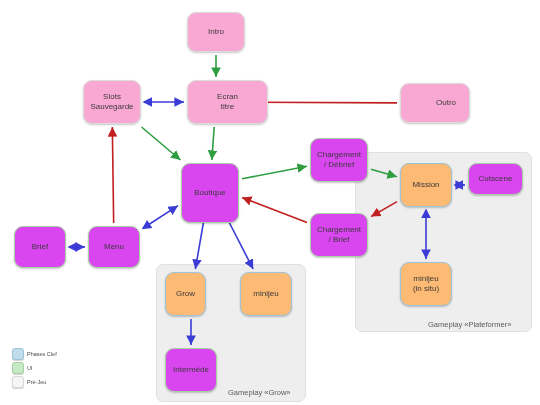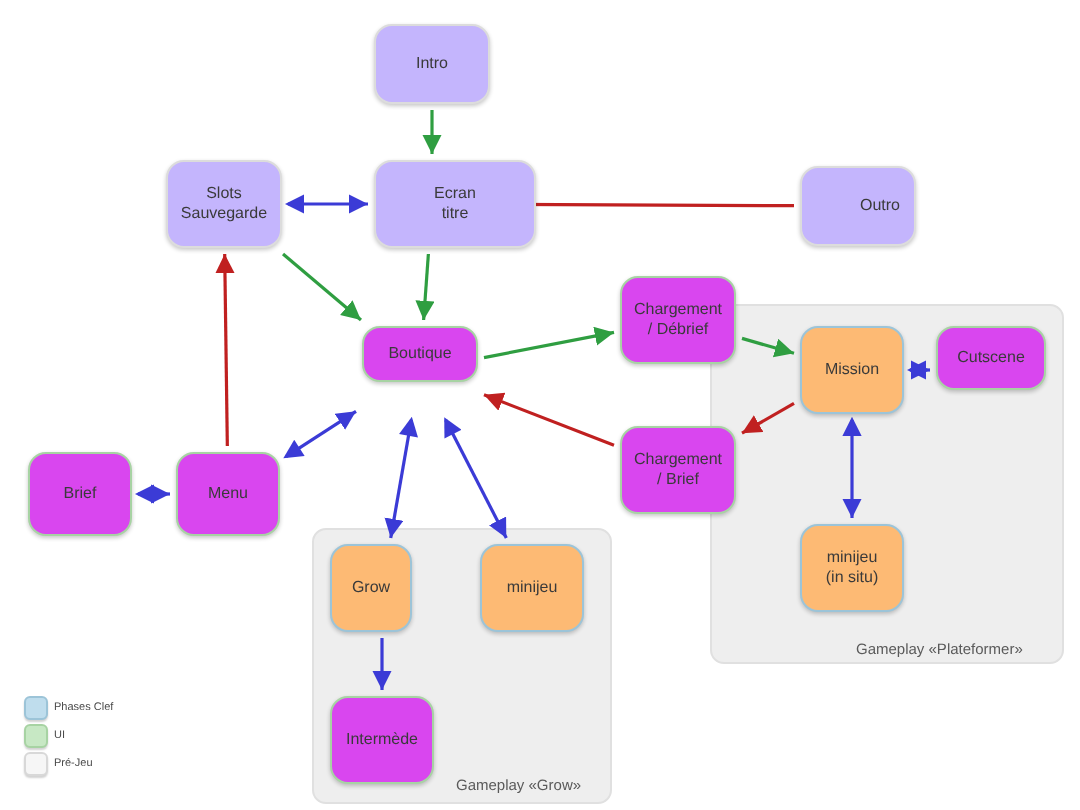--- a/index.html
+++ b/index.html
@@ -34,21 +34,21 @@
     text-align:center;
     font-size:8px;
     line-height:1.25;
     color:#3a3a3a;
     box-shadow:0 1px 2px rgba(0,0,0,0.22);
     box-sizing:border-box;
   }
   .node span{display:block;padding:0 2px;}
   .n-blue{background:#fdba74;border:1px solid #9cc4d8;}
   .n-green{background:#d946ef;border:1px solid #a7d3a3;}
-  .n-white{background:#c4b5fd;border:1px solid #dcdcdc;}
+  .n-white{background:#f9a8d4;border:1px solid #dcdcdc;}
 
   #legend{position:absolute;left:12px;top:347px;}
   .leg-row{display:flex;align-items:center;height:14px;}
   .leg-sw{
     width:10px;height:10px;border-radius:3px;margin-right:3px;
     box-shadow:0 1px 1px rgba(0,0,0,0.18);
   }
   .leg-blue{background:#bfdded;border:1px solid #9cc4d8;}
   .leg-green{background:#c7e8c4;border:1px solid #a7d3a3;}
   .leg-white{background:#f6f6f6;border:1px solid #d8d8d8;}
@@ -108,24 +108,24 @@
   <div id="nodes">
       <div class="node n-white" style="left: 187px; top: 12px; width: 58px; height: 40px;">
         <span>Intro</span>
       </div>
       <div class="node n-white" style="left: 83px; top: 80px; width: 58px; height: 44px;">
         <span>Slots<br>Sauvegarde</span>
       </div>
       <div class="node n-white" style="left: 187px; top: 80px; width: 81px; height: 44px;">
         <span>Ecran<br>titre</span>
       </div>
-      <div class="node n-white" style="left: 400px; top: 83px; width: 58px; height: 40px; padding-left: 22px;">
+      <div class="node n-white" style="left: 400px; top: 83px; width: 70px; height: 40px; padding-left: 22px;">
         <span>Outro</span>
       </div>
-      <div class="node n-green" style="left: 181px; top: 163px; width: 58px; height: 28px;">
+      <div class="node n-green" style="left: 181px; top: 163px; width: 58px; height: 60px;">
         <span>Boutique</span>
       </div>
       <div class="node n-green" style="left: 14px; top: 226px; width: 52px; height: 42px;">
         <span>Brief</span>
       </div>
       <div class="node n-green" style="left: 88px; top: 226px; width: 52px; height: 42px;">
         <span>Menu</span>
       </div>
       <div class="node n-green" style="left: 310px; top: 138px; width: 58px; height: 44px;">
         <span>Chargement<br>/ Débrief</span>

